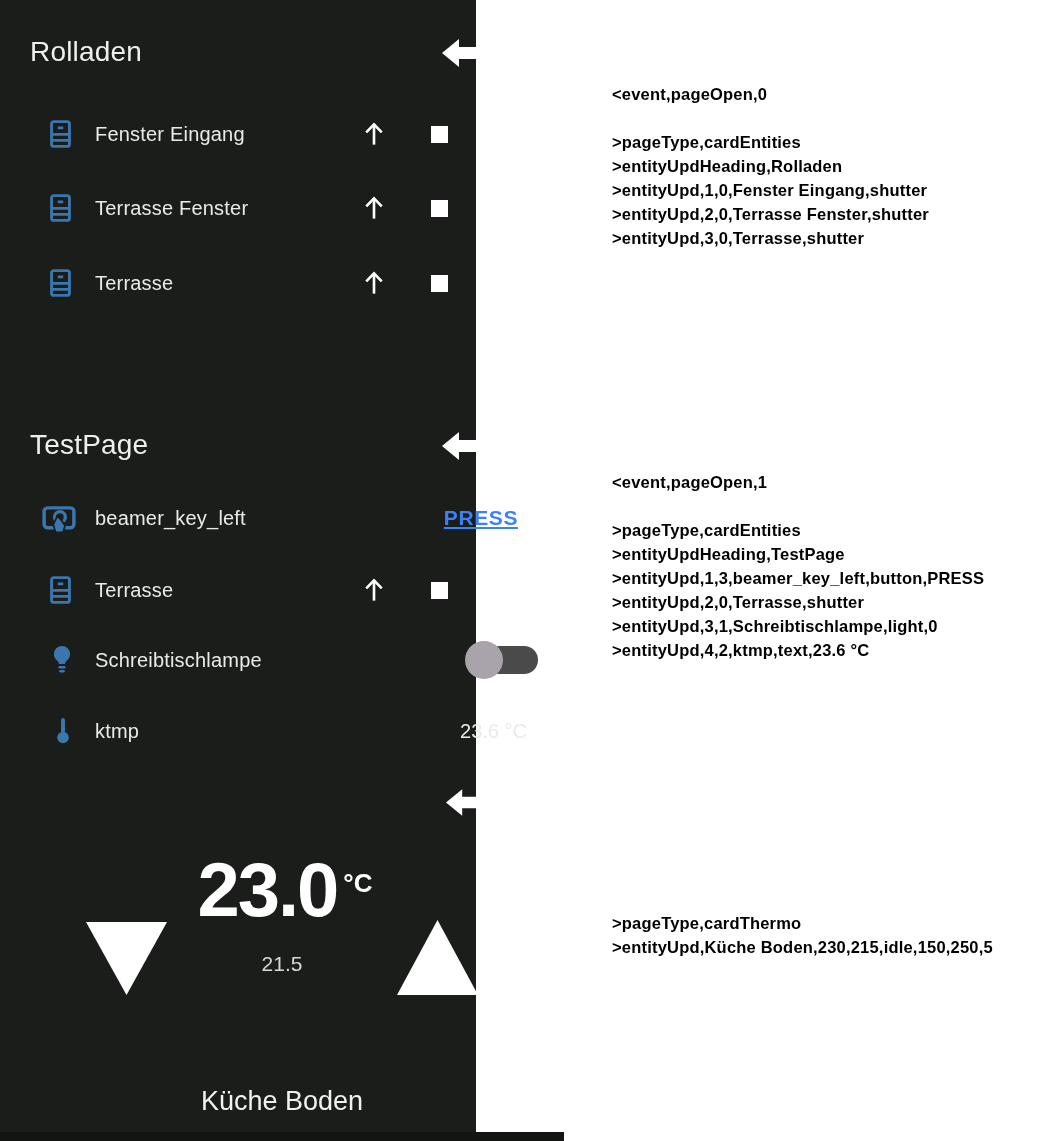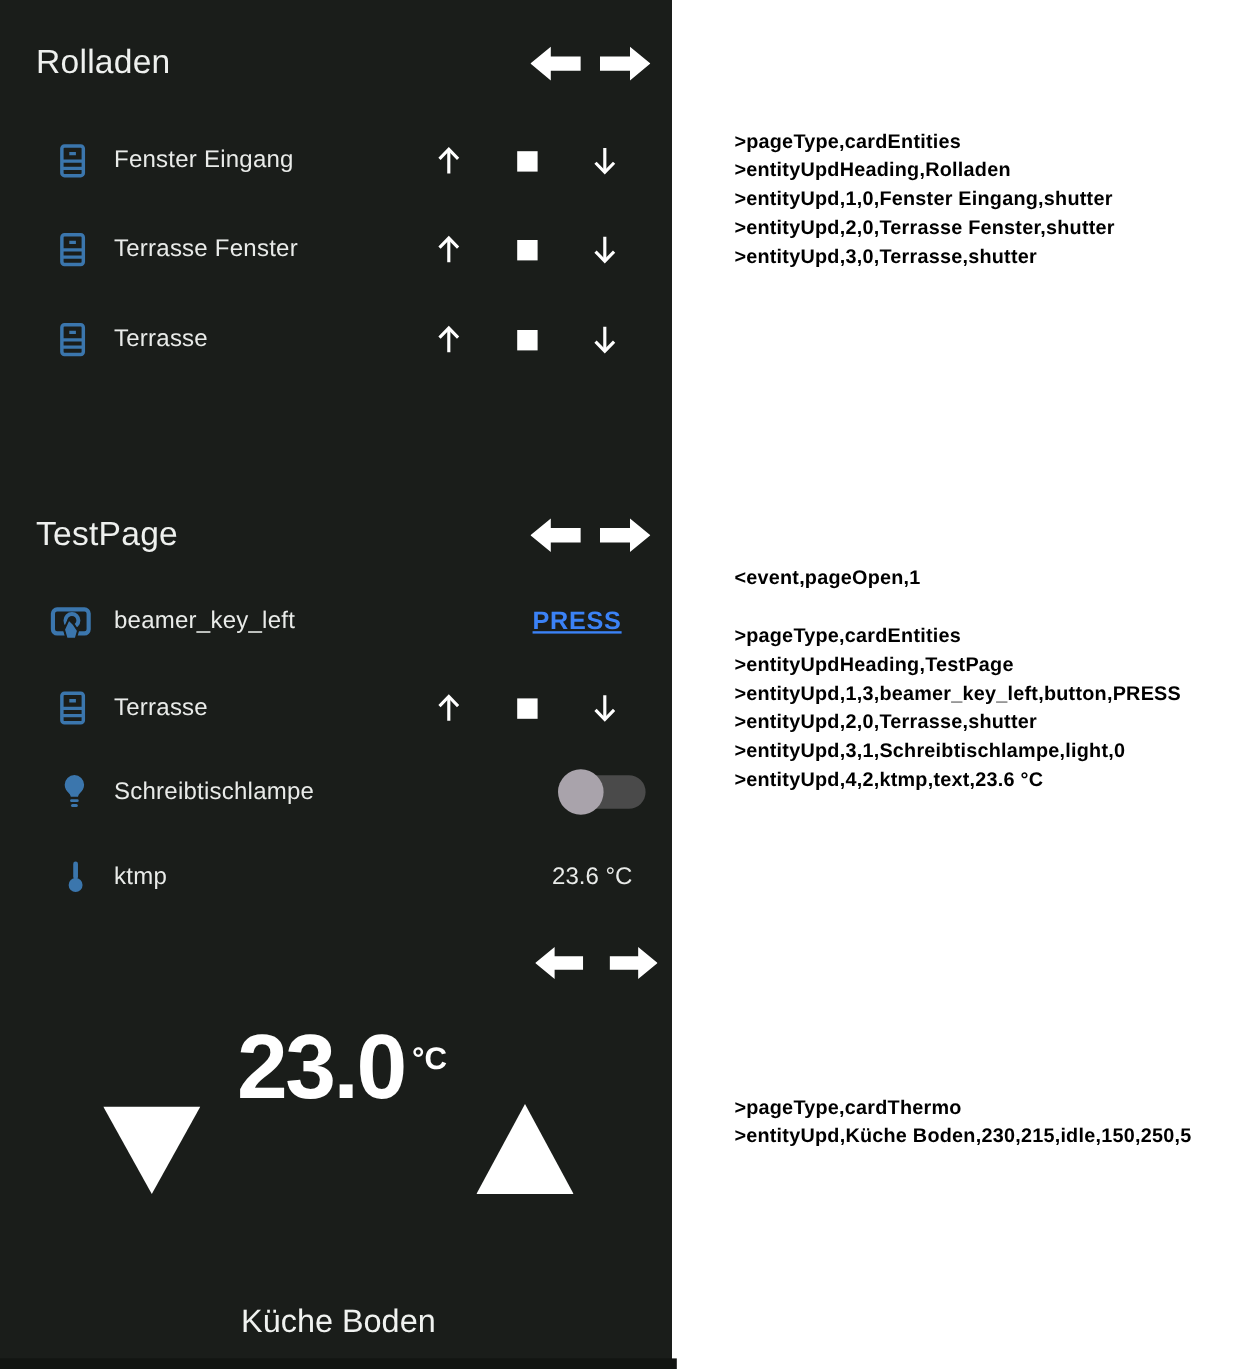--- a/index.html
+++ b/index.html
@@ -1,18 +1,18 @@
 <!DOCTYPE html>
 <html><head>
 <meta charset="utf-8">
 <style>
   html,body{margin:0;padding:0;background:#ffffff;}
   .stage{position:relative;width:1045px;height:1141px;background:#ffffff;overflow:hidden;
          font-family:"Liberation Sans",sans-serif;}
-  .panel{position:absolute;left:0;top:0;width:560px;height:1141px;background:#1a1d1a;}
+  .panel{position:absolute;left:0;top:0;width:476px;height:1141px;background:#1a1d1a;}
   .panel-bottom-strip{position:absolute;left:0;bottom:0;width:564px;height:9px;background:#121512;}
 
   .card{position:absolute;left:0;width:564px;}
   .card-heading{position:absolute;left:30px;font-size:28px;font-weight:400;color:#eef0ee;letter-spacing:.2px;}
   .nav{position:absolute;right:22px;display:flex;gap:16px;}
   .nav button{background:none;border:none;padding:0;cursor:pointer;line-height:0;}
 
   .row{position:absolute;left:0;width:564px;height:44px;}
   .row .ent-icon{position:absolute;left:44px;top:50%;transform:translateY(-50%);line-height:0;}
   .row .ent-label{position:absolute;left:95px;top:50%;transform:translateY(-50%);
@@ -268,27 +268,29 @@
         <svg width="81" height="73" viewBox="0 0 81 73">
           <polygon points="0,0 81,0 40.5,73" fill="#ffffff"></polygon>
           </svg>
       </button>
       <button class="tri-btn" style="left:397px;top:150px;">
         <svg width="81" height="75" viewBox="0 0 81 75">
           <polygon points="40.5,0 81,75 0,75" fill="#ffffff"></polygon>
           </svg>
       </button>
 
+      <div class="thermo-set" style="top:182px;">21.5</div>
       <div class="thermo-title" style="top:316px;text-align:center;">Küche Boden</div>
     </section>
 
     <div class="panel-bottom-strip"></div>
   </div>
 
   <div class="log-block" style="top:82px;">
+    <div>&lt;event,pageOpen,0</div>
     <div class="log-gap"></div>
     <div>&gt;pageType,cardEntities</div>
     <div>&gt;entityUpdHeading,Rolladen</div>
     <div>&gt;entityUpd,1,0,Fenster Eingang,shutter</div>
     <div>&gt;entityUpd,2,0,Terrasse Fenster,shutter</div>
     <div>&gt;entityUpd,3,0,Terrasse,shutter</div>
   </div>
 
   <div class="log-block" style="top:470px;">
     <div>&lt;event,pageOpen,1</div>

